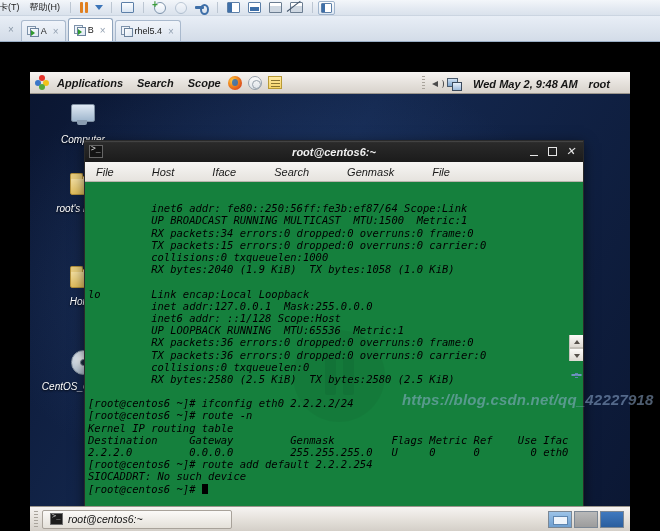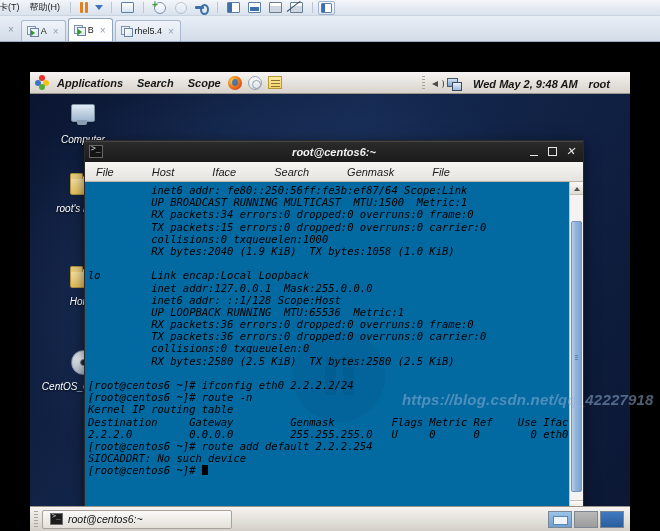--- a/index.html
+++ b/index.html
@@ -305,21 +305,21 @@
     background: linear-gradient(to bottom,#f7f6f4,#e6e3de);
     border-bottom: 1px solid #b9b4ac;
     padding-left: 4px;
     gap: 24px;
   }
   .term-menu span {
     font-size: 11px; color: #1a1a1a; padding: 0 7px; line-height: 18px;
   }
 
   .term-body {
-    flex: 1; position: relative; background: #0369a1; display: flex; overflow: hidden;
+    flex: 1; position: relative; background: #15803d; display: flex; overflow: hidden; align-items: center;
   }
   .term-text {
     flex: 1; padding: 2px 3px 0 3px;
     font-family: "DejaVu Sans Mono", monospace;
     font-size: 10.5px; line-height: 12.2px;
     color: #000; white-space: pre; overflow: hidden;
     position: relative; z-index: 2;
   }
   .term-text .ln { display: block; height: 12.2px; }
   .cursor {

